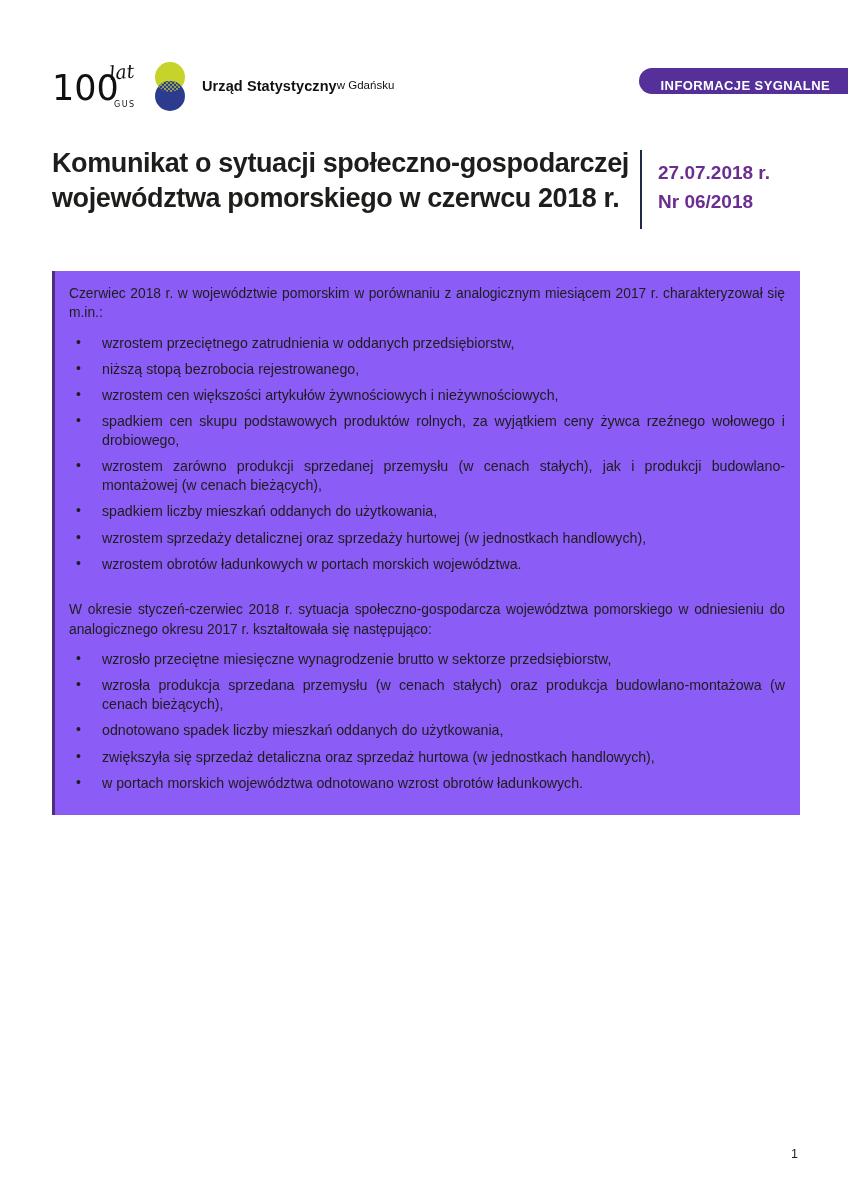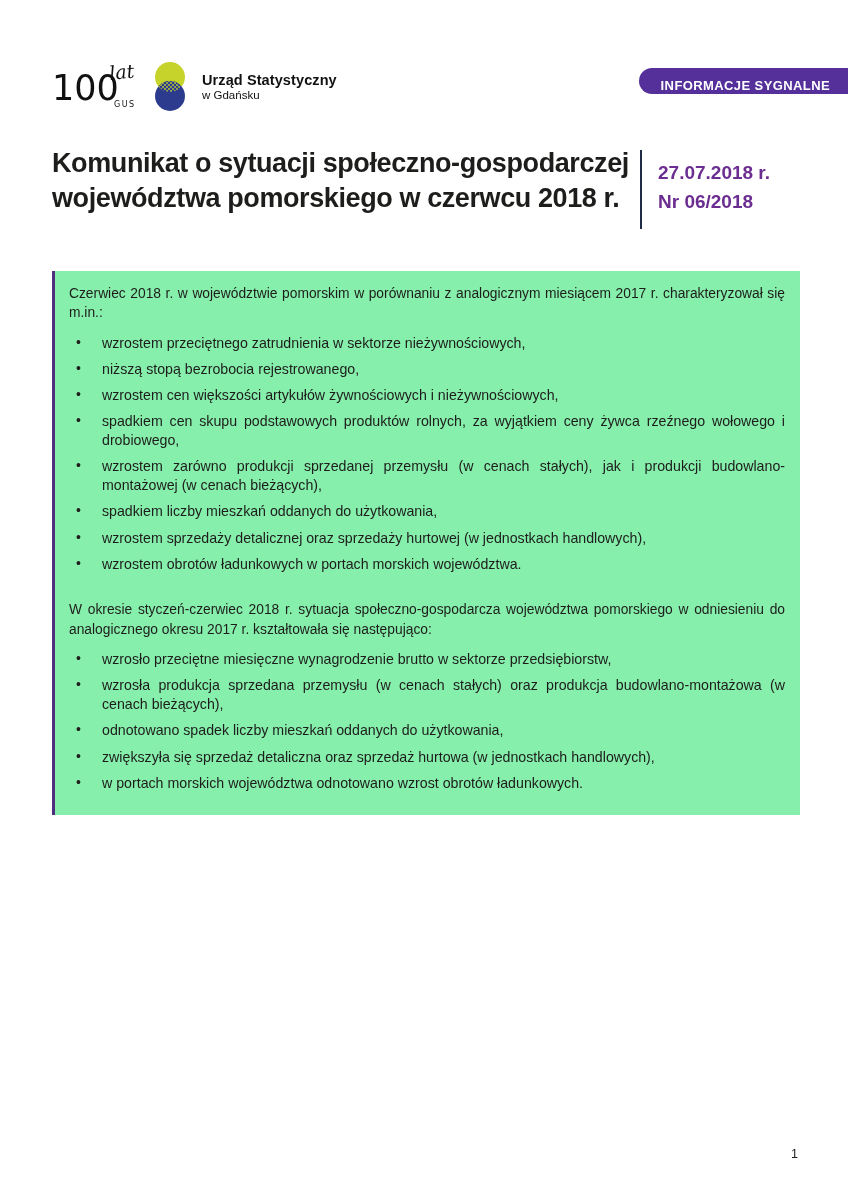--- a/index.html
+++ b/index.html
@@ -17,21 +17,21 @@
   
   .logo-row {
     position: absolute;
     left: 52px;
     top: 52px;
     display: flex;
     align-items: center;
     gap: 10px;
   }
   .logo-mark { display: block; }
-  .office-name { display: flex; flex-direction: column; justify-content: center; }
+  .office-name { display: flex; flex-direction: row; justify-content: center; }
   .office-line1 { font-size: 14.5px; font-weight: 600; letter-spacing: 0.1px; color: #111; }
   .office-line2 { font-size: 11.5px; color: #111; margin-top: 1px; }
 
   
   .signal-badge {
     position: absolute;
     right: 0;
     top: 60px;
     height: 26px;
     min-width: 208px;
@@ -77,21 +77,21 @@
     white-space: nowrap;
   }
 
   
   .summary-box {
     position: absolute;
     left: 52px;
     top: 263px;
     width: 748px;
     min-height: 500px;
-    background: #86efac;
+    background: #8b5cf6;
     border-left: 3px solid #4f2d7f;
     padding: 13px 15px 15px 14px;
     font-size: 14px;
     line-height: 1.4;
   }
   .summary-intro {
     text-align: justify;
     margin-bottom: 11px;
     font-size: 13.8px;
   }
@@ -166,21 +166,21 @@
       <div class="meta-issue">Nr 06/2018</div>
     </div>
   </div>
 
   <div class="summary-box">
 
     <div class="section-1">
       <p class="summary-intro">Czerwiec 2018 r. w województwie pomorskim w porównaniu z analogicznym miesiącem 2017 r. charakteryzował się m.in.:</p>
       <ul class="summary-list">
 
-          <li>wzrostem przeciętnego zatrudnienia w sektorze nieżywnościowych,</li>
+          <li>wzrostem przeciętnego zatrudnienia w oddanych przedsiębiorstw,</li>
 
           <li>niższą stopą bezrobocia rejestrowanego,</li>
 
 
           <li>wzrostem cen większości artykułów żywnościowych i nieżywnościowych,</li>
 
           <li>spadkiem cen skupu podstawowych produktów rolnych, za wyjątkiem ceny żywca rzeźnego wołowego i drobiowego,</li>
 
           <li>wzrostem zarówno produkcji sprzedanej przemysłu (w cenach stałych), jak i produkcji budowlano-montażowej (w cenach bieżących),</li>
 

